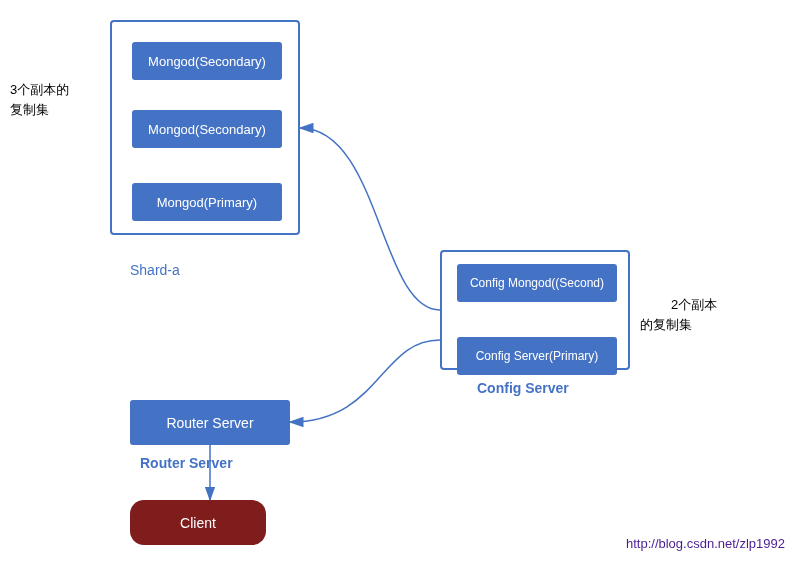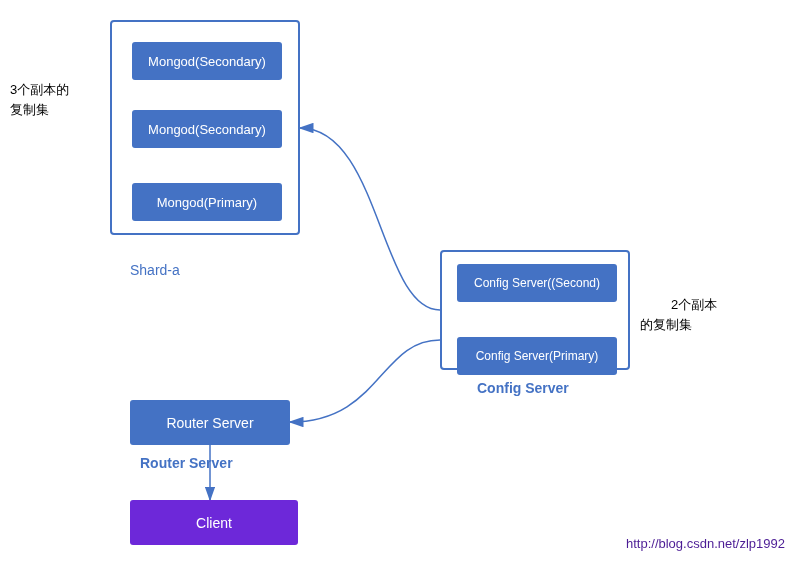--- a/index.html
+++ b/index.html
@@ -132,24 +132,24 @@
       color: #4472C4;
       font-size: 14px;
       font-weight: bold;
     }
 
     
     .client-box {
       position: absolute;
       left: 130px;
       top: 500px;
-      width: 168px;
+      width: 136px;
       height: 45px;
-      background: #6d28d9;
-      border-radius: 3px;
+      background: #7f1d1d;
+      border-radius: 14px;
       display: flex;
       align-items: center;
       justify-content: center;
       color: #fff;
       font-size: 14px;
     }
 
     
     .watermark {
       position: absolute;
@@ -205,21 +205,21 @@
       <span>Mongod(Primary)</span>
     </div>
   </div>
 
   <div class="shard-label">
     <span>Shard-a</span>
   </div>
 
   <div class="config-box">
     <div class="config-node config-1">
-      <span>Config Server((Second)</span>
+      <span>Config Mongod((Second)</span>
     </div>
     <div class="config-node config-2">
       <span>Config Server(Primary)</span>
     </div>
   </div>
 
   <div class="config-label">
     <span>Config Server</span>
   </div>
 

